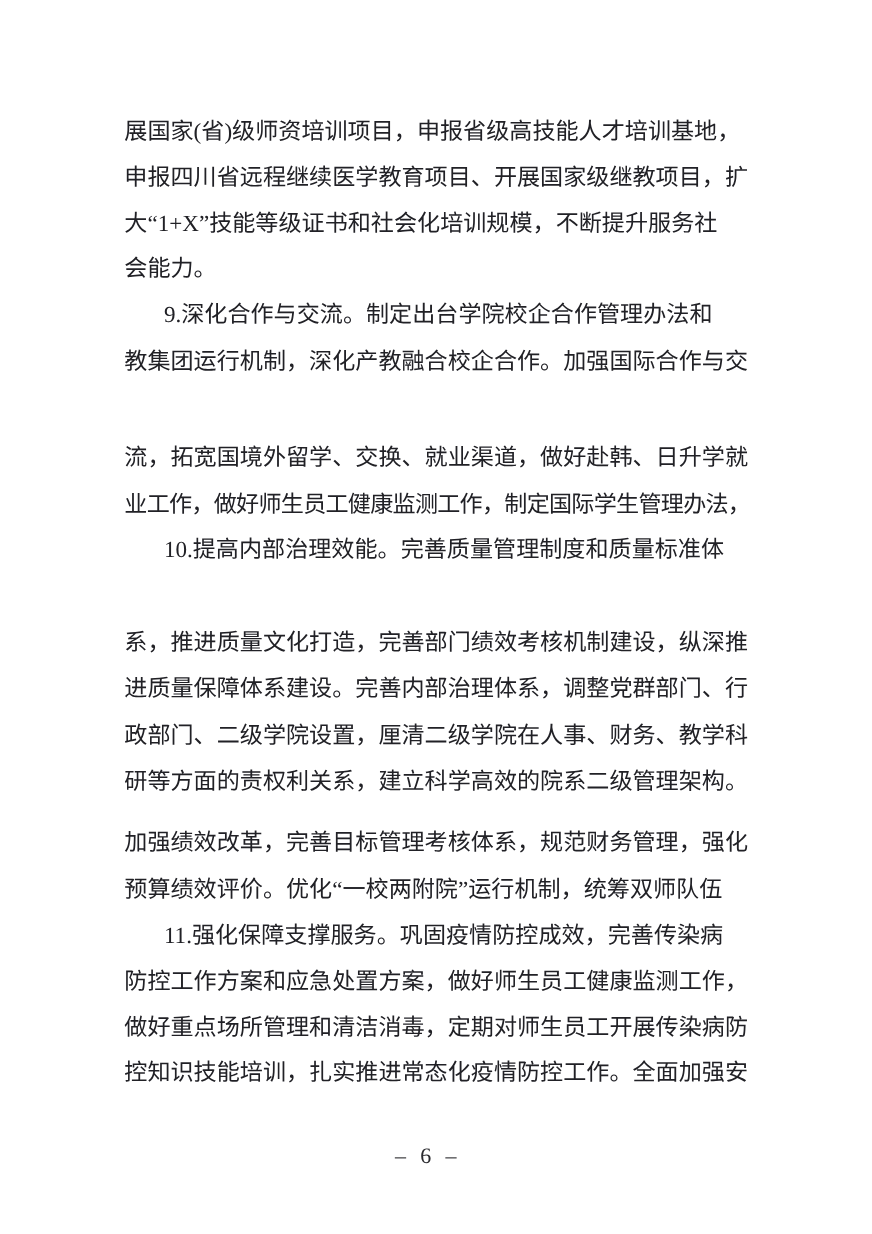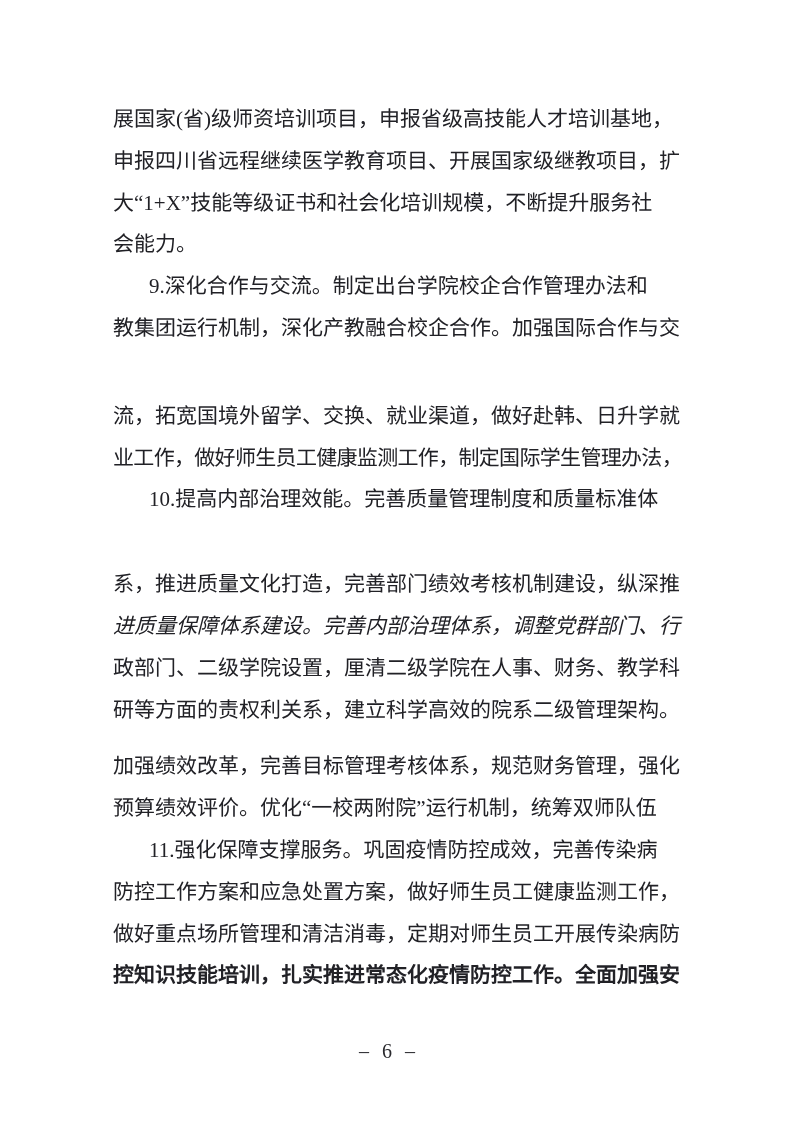--- a/index.html
+++ b/index.html
@@ -53,24 +53,24 @@
       <div class="text-line" style="letter-spacing: 0px;">展国家(省)级师资培训项目，申报省级高技能人才培训基地，</div>
       <div class="text-line" style="letter-spacing: 0px;">申报四川省远程继续医学教育项目、开展国家级继教项目，扩</div>
       <div class="text-line" style="letter-spacing: 0px;">大“1+X”技能等级证书和社会化培训规模，不断提升服务社</div>
       <div class="text-line para-end">会能力。</div>
       <div class="text-line indent" style="letter-spacing: 0px;">9.深化合作与交流。制定出台学院校企合作管理办法和</div>
       <div class="text-line" style="letter-spacing: 0px;">教集团运行机制，深化产教融合校企合作。加强国际合作与交</div>
       <div class="text-line" style="letter-spacing: 0px; margin-top: 46px;">流，拓宽国境外留学、交换、就业渠道，做好赴韩、日升学就</div>
       <div class="text-line" style="letter-spacing: -0.678571px;">业工作，做好师生员工健康监测工作，制定国际学生管理办法，</div>
       <div class="text-line indent" style="letter-spacing: 0px;">10.提高内部治理效能。完善质量管理制度和质量标准体</div>
       <div class="text-line" style="letter-spacing: 0px; margin-top: 43px;">系，推进质量文化打造，完善部门绩效考核机制建设，纵深推</div>
-      <div class="text-line" style="letter-spacing: 0px; font-style: italic;">进质量保障体系建设。完善内部治理体系，调整党群部门、行</div>
+      <div class="text-line" style="letter-spacing: 0px;">进质量保障体系建设。完善内部治理体系，调整党群部门、行</div>
       <div class="text-line" style="letter-spacing: 0px;">政部门、二级学院设置，厘清二级学院在人事、财务、教学科</div>
       <div class="text-line" style="letter-spacing: 0px;">研等方面的责权利关系，建立科学高效的院系二级管理架构。</div>
       <div class="text-line" style="letter-spacing: 0px; margin-top: 15px;">加强绩效改革，完善目标管理考核体系，规范财务管理，强化</div>
       <div class="text-line" style="letter-spacing: 0px;">预算绩效评价。优化“一校两附院”运行机制，统筹双师队伍</div>
       <div class="text-line indent" style="letter-spacing: 0px;">11.强化保障支撑服务。巩固疫情防控成效，完善传染病</div>
       <div class="text-line" style="letter-spacing: 0px;">防控工作方案和应急处置方案，做好师生员工健康监测工作，</div>
       <div class="text-line" style="letter-spacing: 0px;">做好重点场所管理和清洁消毒，定期对师生员工开展传染病防</div>
-      <div class="text-line" style="letter-spacing: 0px; font-weight: bold;">控知识技能培训，扎实推进常态化疫情防控工作。全面加强安</div>
+      <div class="text-line" style="letter-spacing: 0px;">控知识技能培训，扎实推进常态化疫情防控工作。全面加强安</div>
     </div>
   <div class="page-footer">– 6 –</div>
 </div>
 
 </body></html>

